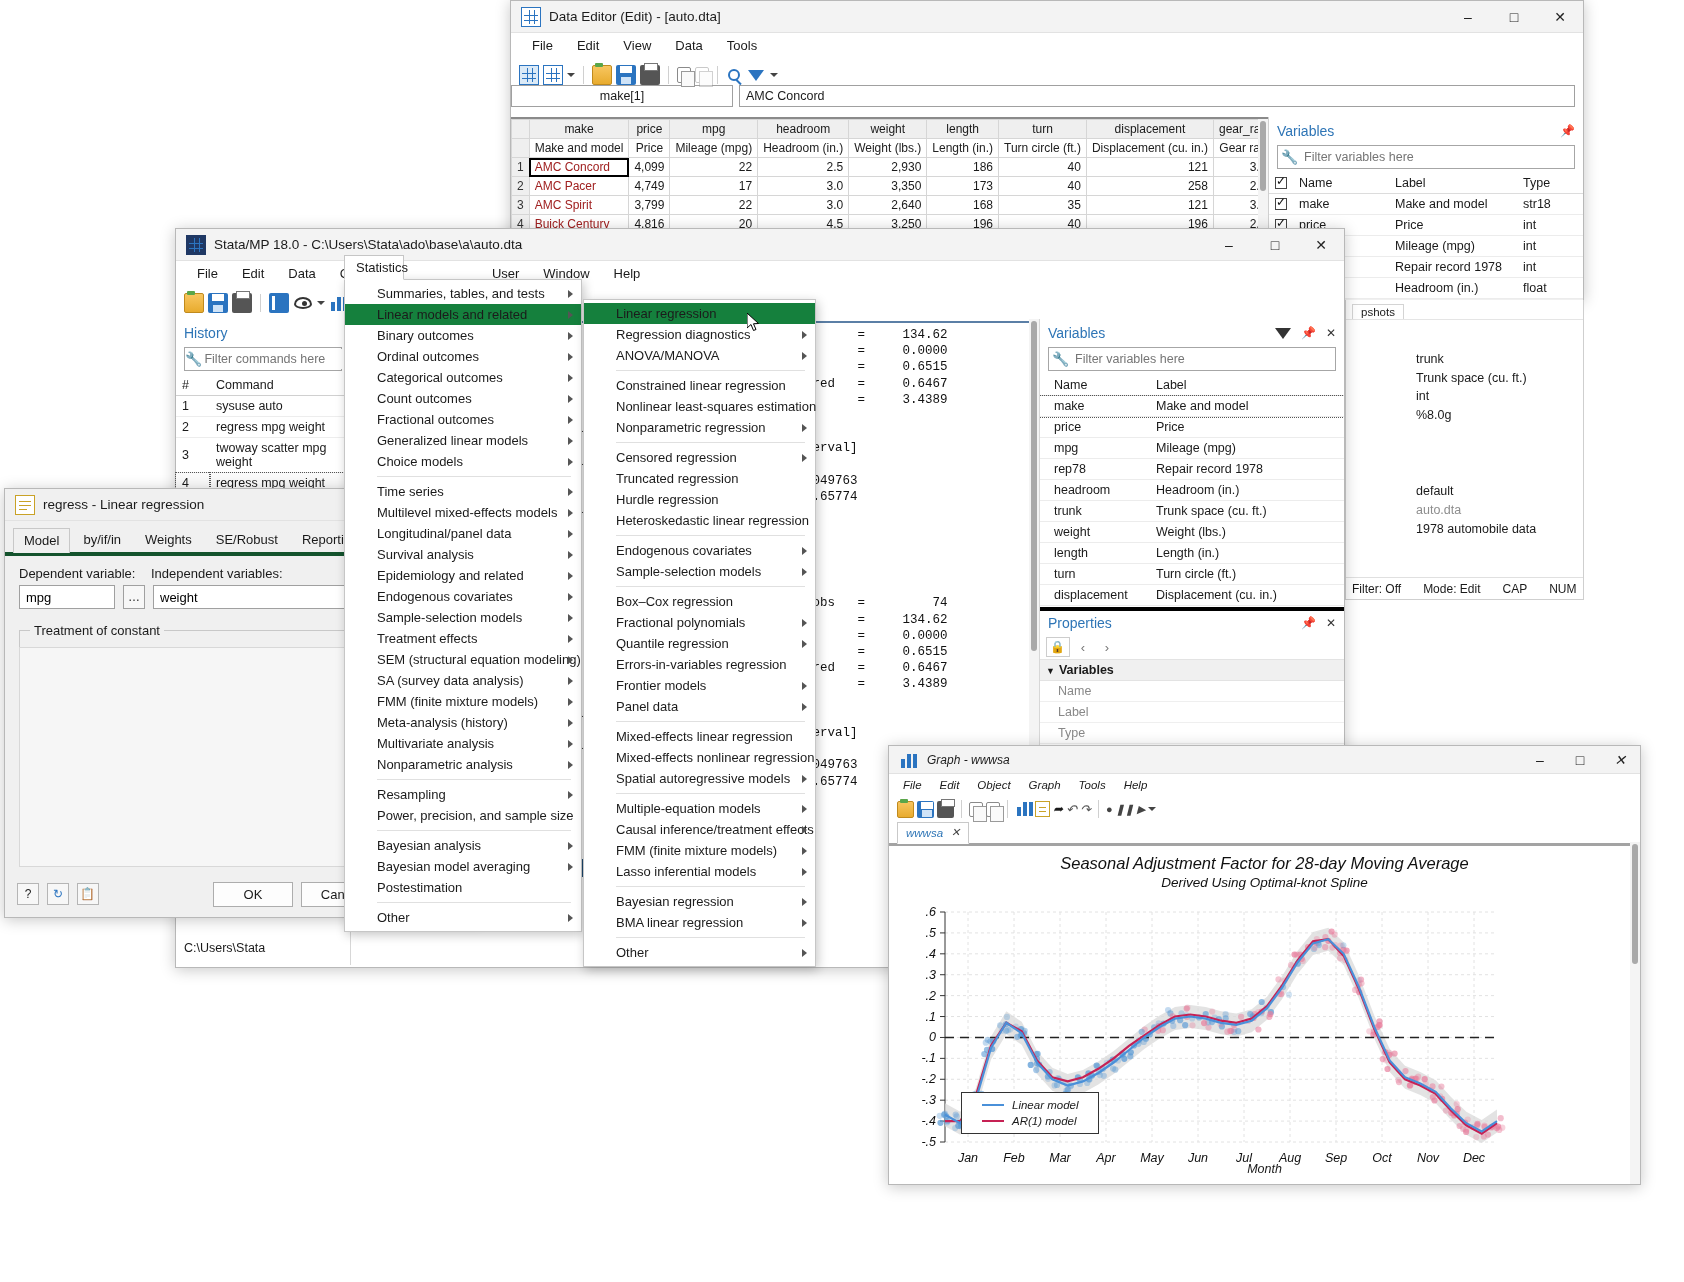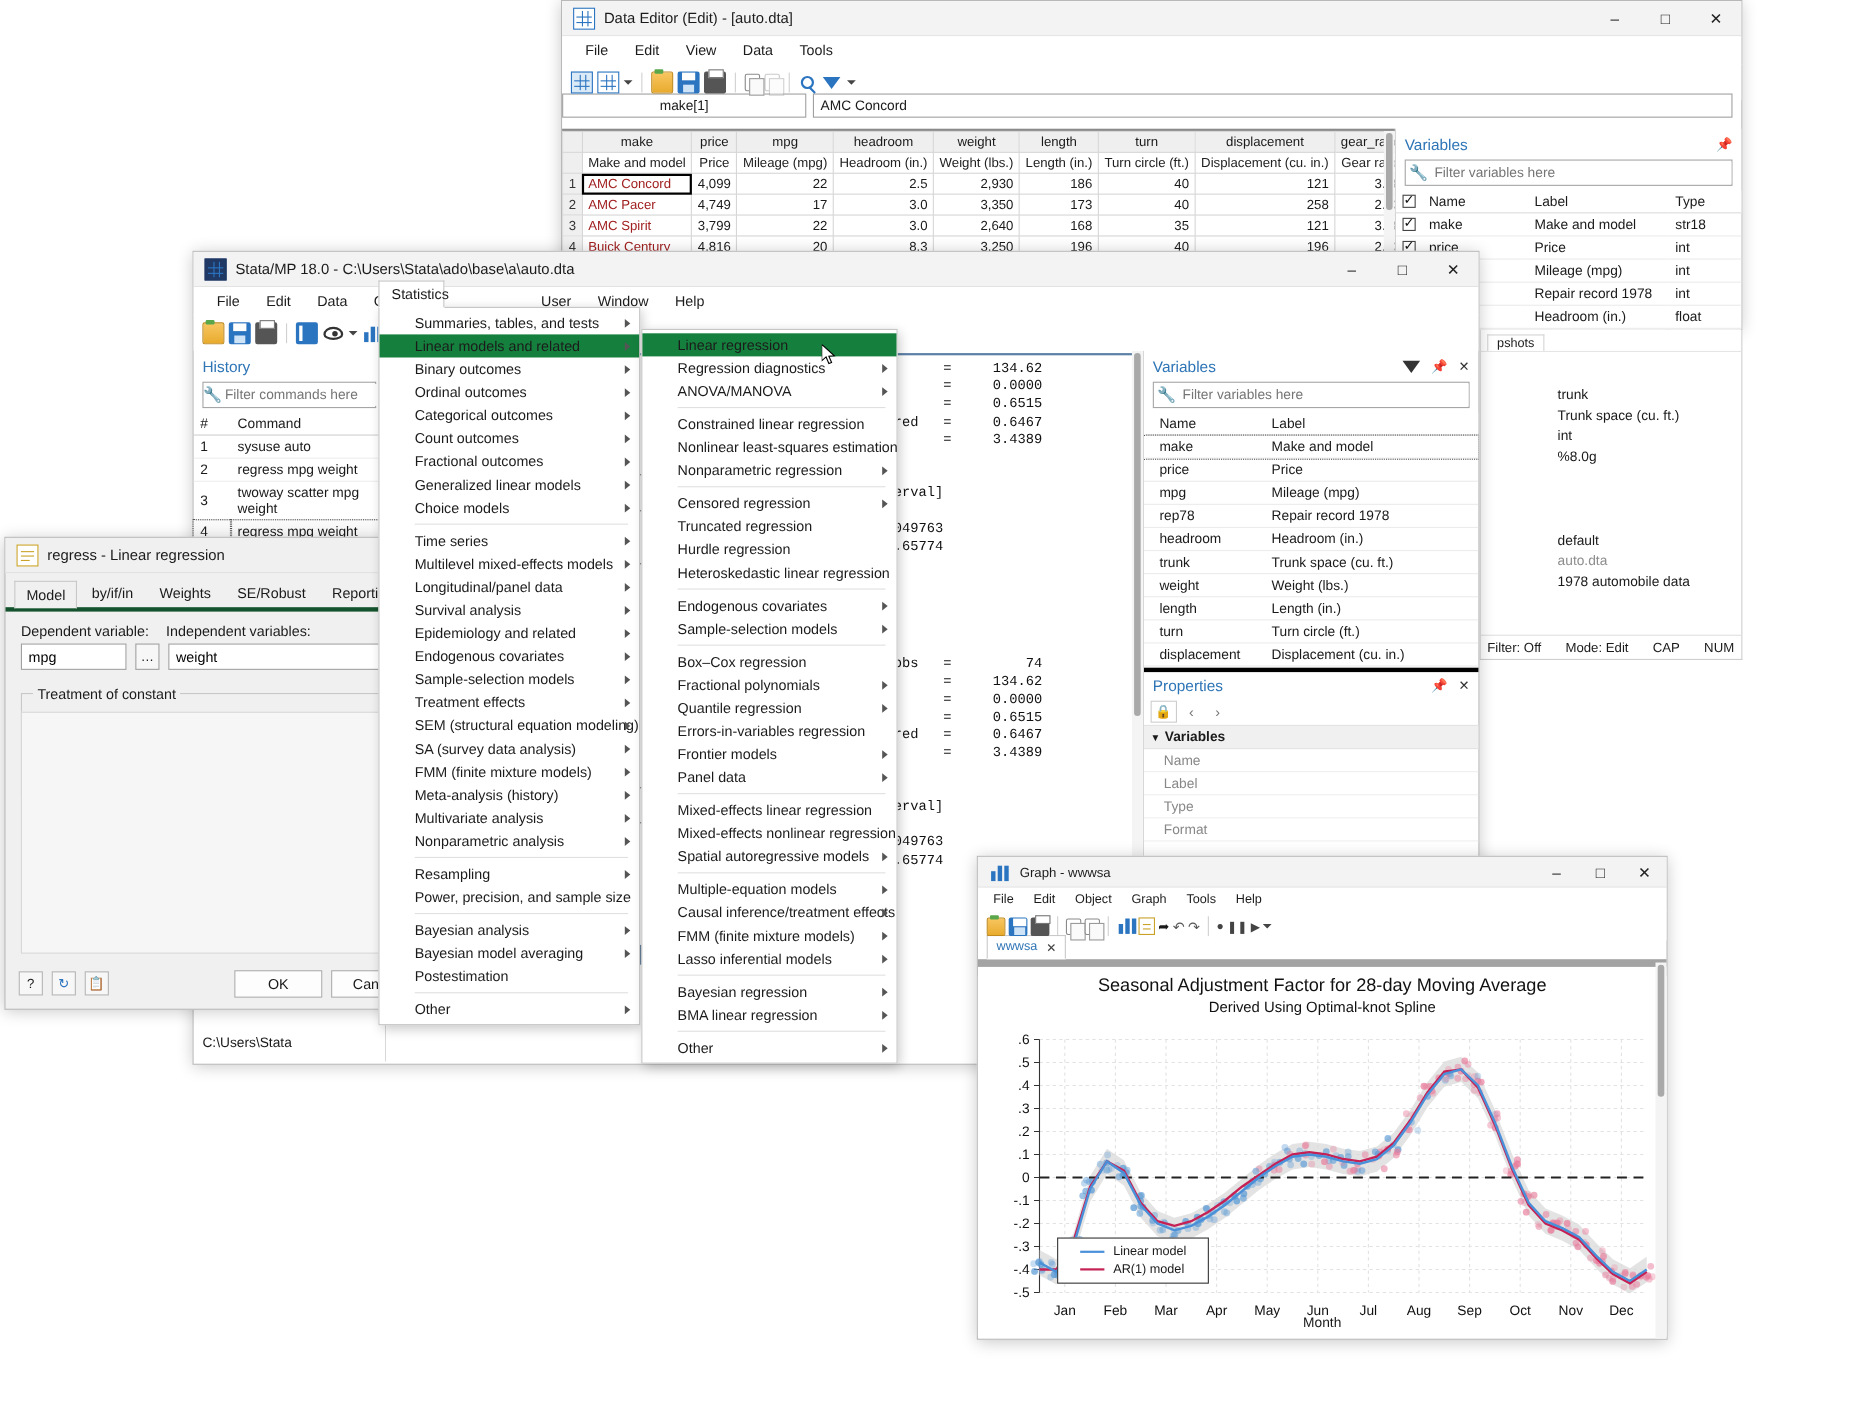--- a/index.html
+++ b/index.html
@@ -119,22 +119,22 @@
   .dots { width:22px; height:24px; border:1px solid #a0a0a0; background:#f7f7f7; display:flex; align-items:center; justify-content:center; font-size:12px;}
   fieldset.grp { border:1px solid #c8c8c8; margin:14px 0 0 0; padding:8px 10px 12px 10px; }
   fieldset.grp legend { font-size:13px; padding:0 4px; }
   .ckline { display:flex; align-items:center; gap:8px; margin:5px 0; font-size:13px; }
   .ck { width:13px; height:13px; border:1px solid #5a5a5a; background:#fff; }
   .dlg-footer { position:absolute; bottom:0; left:0; right:0; height:46px; display:flex; align-items:center; padding:0 12px; gap:8px; }
   .dbtn-sq { width:22px; height:22px; border:1px solid #b5b5b5; background:#f7f7f7; display:flex;align-items:center;justify-content:center;font-size:12px;}
   .dbtn { min-width:80px; height:25px; border:1px solid #adadad; background:#fdfdfd; font-size:13px; display:flex; align-items:center; justify-content:center;}
 
   
-  #graphWin { left:888px; top:778px; width:628px; height:440px; }
-  .g-tabsrow { height:24px; display:flex; align-items:flex-end; border-bottom:7px solid #a3a3a3; padding-left:8px; }
+  #graphWin { left:888px; top:745px; width:753px; height:440px;font-style:italic; }
+  .g-tabsrow { height:24px; display:flex; align-items:center; border-bottom:3px solid #a3a3a3; padding-left:8px; }
   .g-tab { display:flex; align-items:center; gap:8px; height:22px; border:1px solid #c9c9c9; border-bottom:1px solid #fff; background:#fff; padding:0 8px; font-size:11.5px; color:#2e75b6;}
   .g-canvas { position:relative; background:#fff; height:calc(100% - 110px); }
   .gtitle { text-align:center; font-size:16.5px; color:#111; margin-top:8px; }
   .gsub { text-align:center; font-size:13.5px; color:#111; margin-top:2px; }
   .xtitle { position:absolute; bottom:6px; width:100%; text-align:center; font-size:12.5px; }
   .legend { position:absolute; border:1px solid #333; background:#fff; font-size:11.5px; padding:4px 20px; }
   .legend .lr { display:flex; align-items:center; gap:8px; height:16px; }
   .lline { width:22px; height:2px; }
 </style>
 </head>
@@ -244,21 +244,21 @@
           <td class="num">35</td>
           <td class="num">121</td>
           <td class="num">3.08</td>
 
         </tr>
         <tr>
           <td class="rn">4</td>
           <td class="mk">Buick Century</td>
           <td class="num">4,816</td>
           <td class="num">20</td>
-          <td class="num">8.3</td>
+          <td class="num">4.5</td>
           <td class="num">3,250</td>
           <td class="num">196</td>
           <td class="num">40</td>
           <td class="num">196</td>
           <td class="num">2.93</td>
 
         </tr>
         <tr>
           <td class="rn">5</td>
           <td class="mk">Buick Electra</td>

